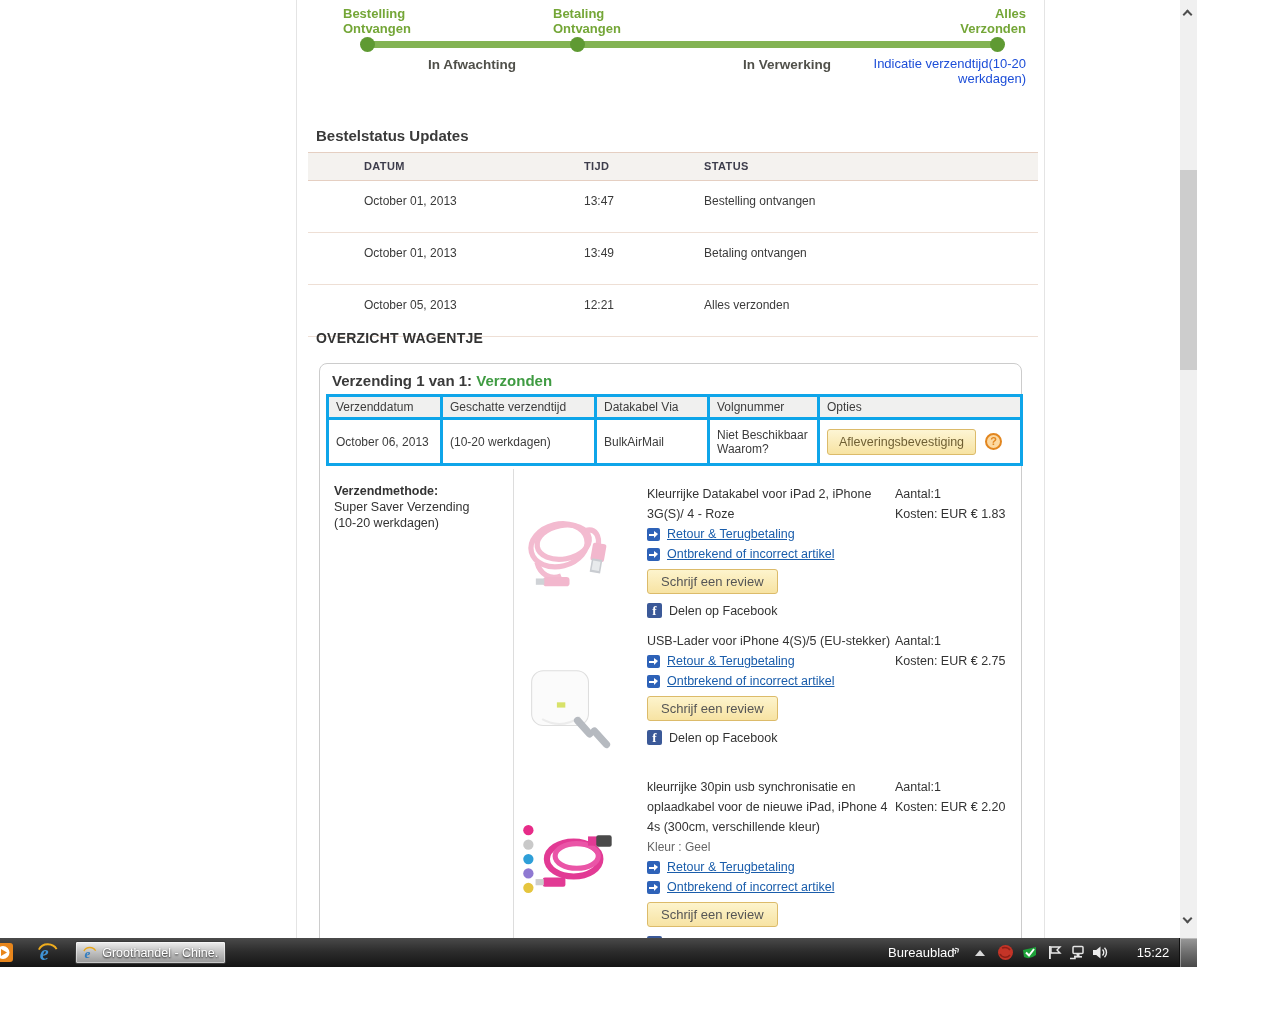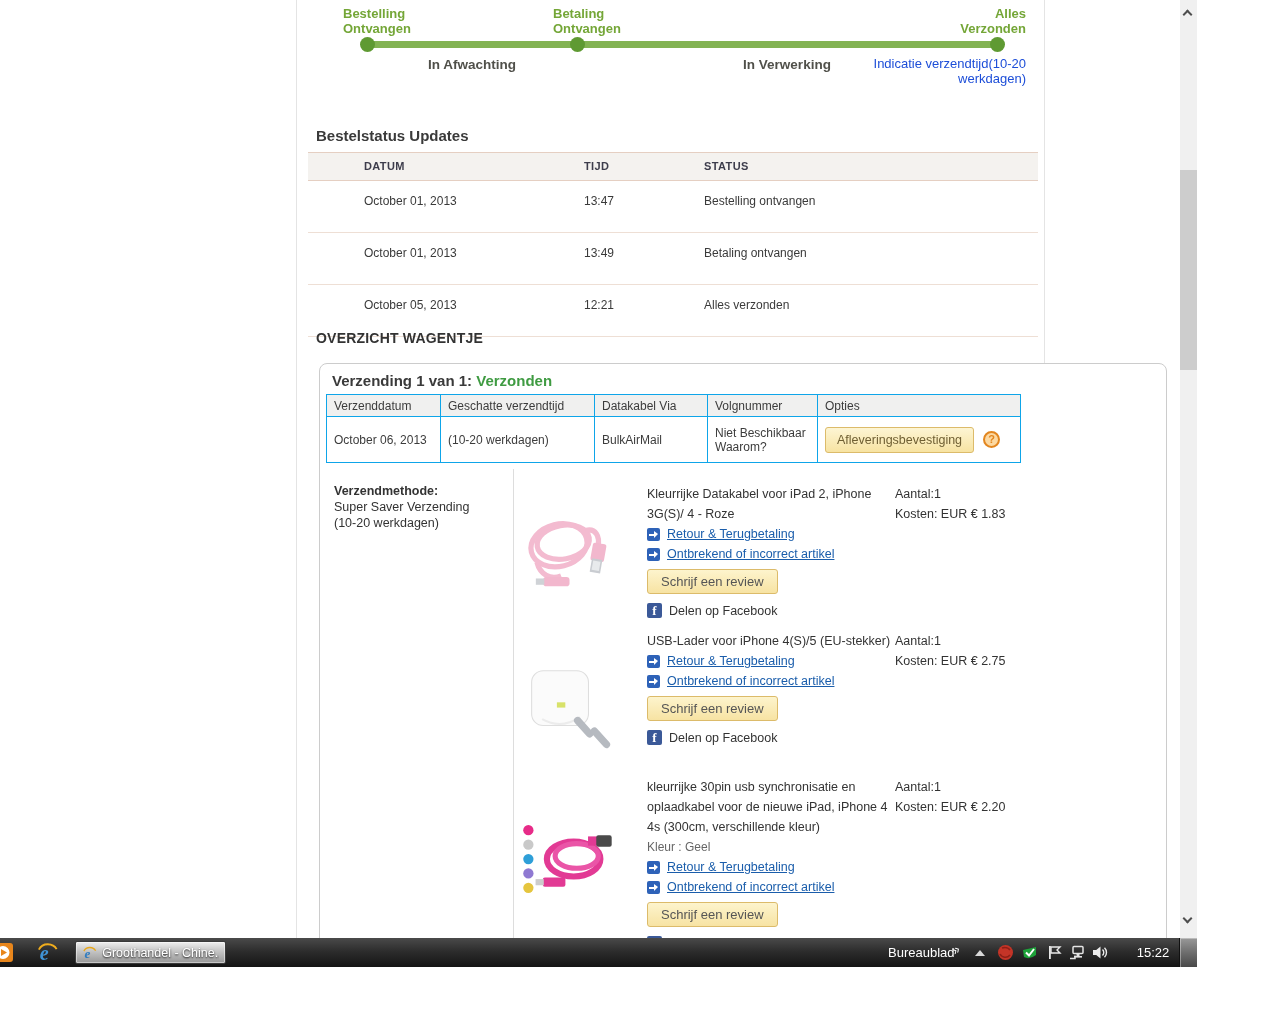--- a/index.html
+++ b/index.html
@@ -26,27 +26,27 @@
   .su-title { position:absolute; left:19px; top:127px; font-size:15px; font-weight:bold; color:#3a3a3a; }
   .su-table { position:absolute; left:11px; top:152px; width:730px; }
   .su-head { position:relative; height:29px; background:#f4f2ef; border-top:1px solid #e5cfc2; border-bottom:1px solid #e5cfc2; }
   .su-head span { position:absolute; top:0; line-height:27px; font-size:11px; font-weight:bold; color:#3d3d4c; letter-spacing:.4px; }
   .su-row { position:relative; height:52px; border-bottom:1px solid #eedfd5; }
   .su-row span { position:absolute; top:0; line-height:40px; font-size:12px; color:#3a3a3a; }
   .c-date { left:56px; } .c-time { left:276px; } .c-status { left:396px; }
 
   
   .cart-title { position:absolute; left:19px; top:330px; font-size:14px; font-weight:bold; color:#333; letter-spacing:.2px; }
-  .ship-box { position:absolute; left:22px; top:363px; width:848px; height:600px;
+  .ship-box { position:absolute; left:22px; top:363px; width:703px; height:600px;
               border:1px solid #ccc; border-radius:8px; background:#fff; }
   .ship-title { position:absolute; left:12px; top:8px; font-size:15px; font-weight:bold; color:#3a3a3a; }
   .ship-title .status-green { color:#3f9b42; }
 
   .ship-table { position:absolute; left:6px; top:30px; width:694px; border-collapse:collapse; table-layout:fixed; }
-  .ship-table th, .ship-table td { border:1px solid #0ea5e9; font-size:12px; color:#3c3c3c; padding:3px 7px; text-align:left; font-weight:normal; }
+  .ship-table th, .ship-table td { border:3px solid #0ea5e9; font-size:12px; color:#3c3c3c; padding:3px 7px; text-align:left; font-weight:normal; }
   .ship-table th { background:#f0f0ef; height:22px; }
   .ship-table td { height:46px; vertical-align:middle; }
   .opt-cell { display:flex; align-items:center; gap:9px; }
   .btn-confirm { background:linear-gradient(#fdf5d4,#f7e3a2); border:1px solid #dcbb6a; border-radius:3px;
                  padding:5px 11px; font-size:12.5px; color:#6f5f33; font-family:inherit; cursor:pointer; }
   .help-icon { width:17px; height:17px; border-radius:50%; background:#fcd9a2; border:2px solid #e2861f;
                color:#e2861f; font-weight:bold; font-size:11px; text-align:center; line-height:13px; }
 
   .v-divider { position:absolute; left:193px; top:105px; bottom:0; width:1px; background:#ddd; }
   .ship-method { position:absolute; left:14px; top:119px; width:170px; font-size:12.5px; color:#333; line-height:16px; }

